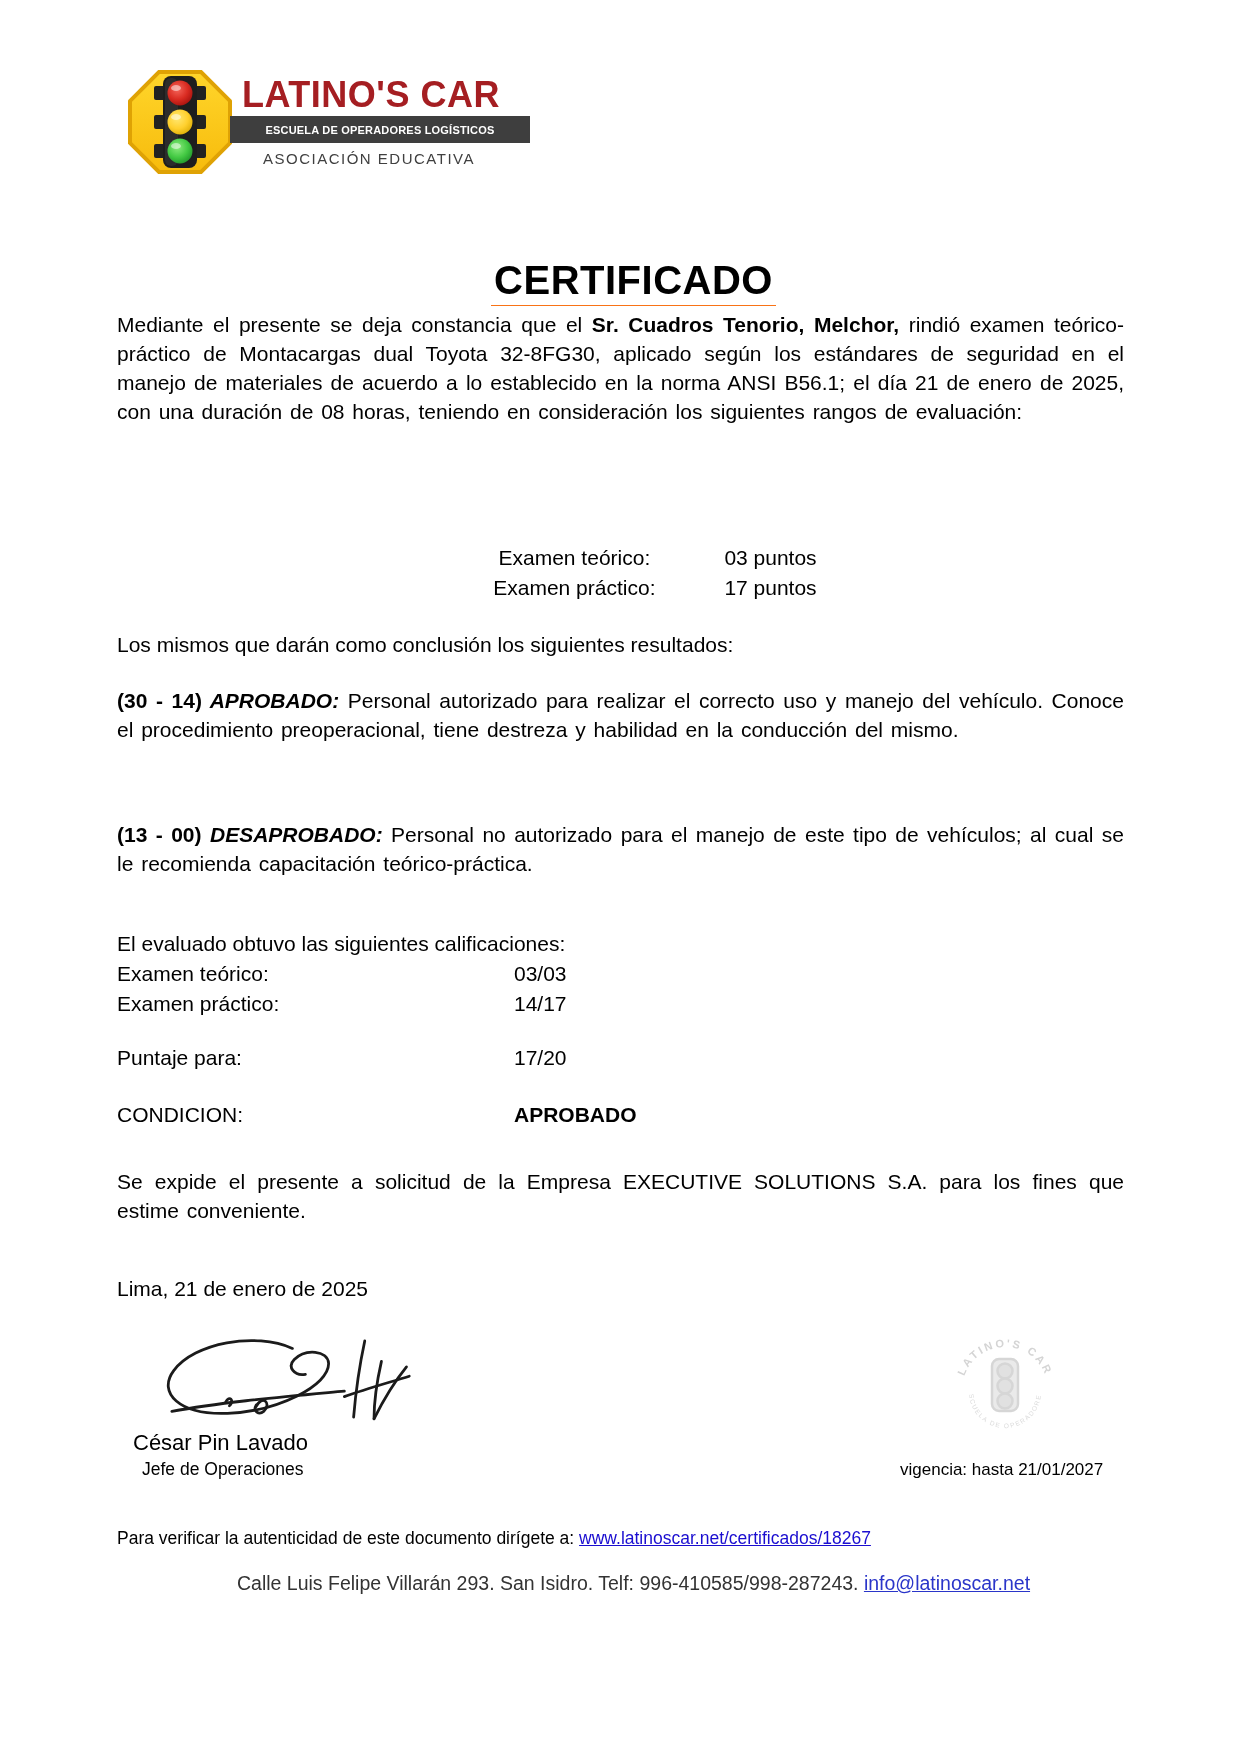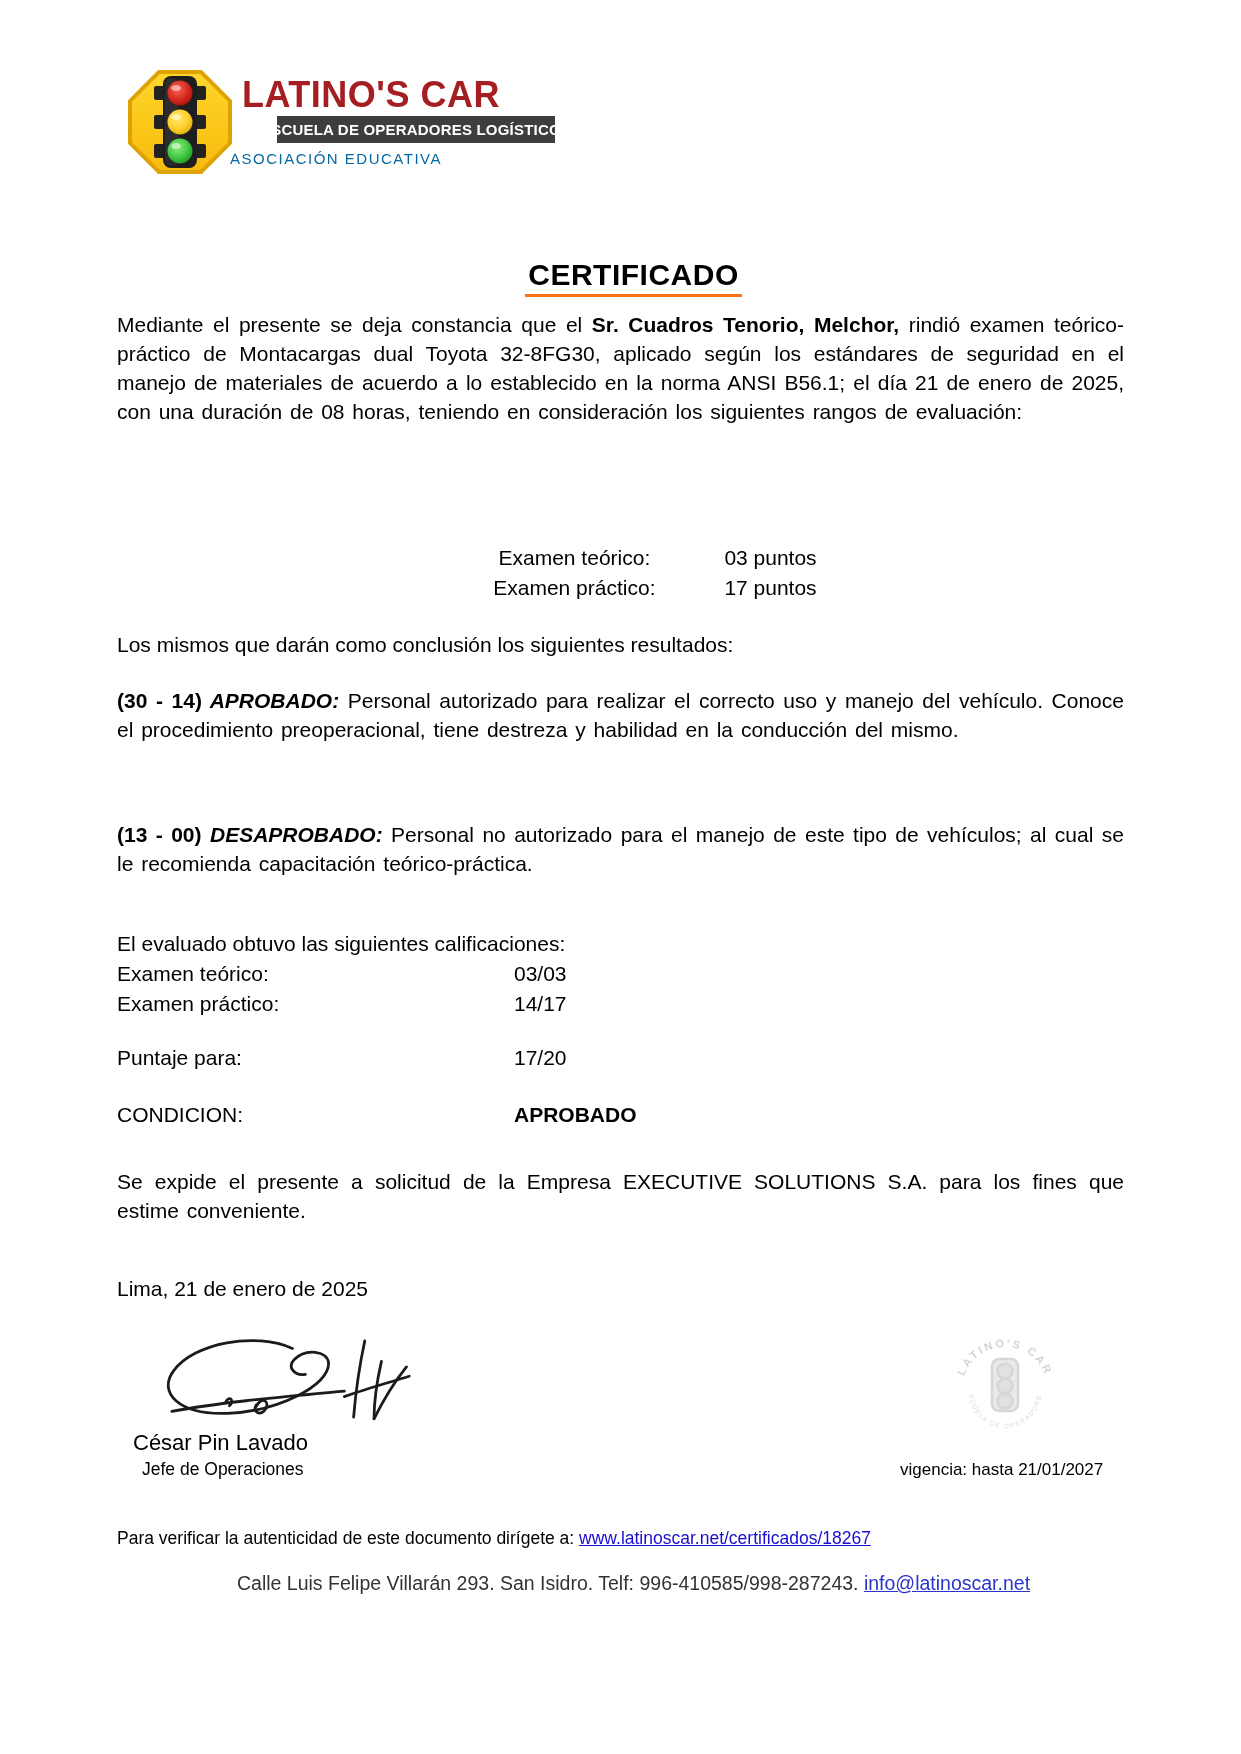--- a/index.html
+++ b/index.html
@@ -24,35 +24,35 @@
     background:linear-gradient(180deg,#FFD52A 0%,#F7BC0D 100%);
     clip-path:polygon(29% 0,71% 0,100% 29%,100% 71%,71% 100%,29% 100%,0 71%,0 29%);
     display:flex;align-items:center;justify-content:center;
   }
   .brand{
     position:absolute;left:232px;top:74px;width:278px;
     text-align:center;font-size:36px;font-weight:bold;letter-spacing:0.5px;
     color:#A51E22;white-space:nowrap;
   }
   .tagline-bar{
-    position:absolute;left:230px;top:116px;width:278px;height:27px;
+    position:absolute;left:230px;top:116px;width:300px;height:27px;
     background:#3E3E3E;color:#ffffff;
-    font-size:15px;font-weight:bold;letter-spacing:0.2px;
-    display:flex;align-items:center;justify-content:center;white-space:nowrap;margin-left:47px;
+    font-size:11px;font-weight:bold;letter-spacing:0.2px;
+    display:flex;align-items:center;justify-content:center;white-space:nowrap;
   }
   .logo-subtitle{
     position:absolute;left:230px;top:150px;width:278px;
-    text-align:left;color:#0369a1;font-size:15px;letter-spacing:1.5px;
+    text-align:center;color:#404040;font-size:15px;letter-spacing:1.5px;
     white-space:nowrap;
   }
   
   .title-wrap{position:absolute;top:258px;left:0;width:100%;text-align:center;}
   .title{
-    display:inline-block;font-size:30px;font-weight:bold;letter-spacing:0.5px;
-    border-bottom:3px solid #f97316;padding:0 3px 2px 3px;
+    display:inline-block;font-size:40px;font-weight:bold;letter-spacing:0.5px;
+    border-bottom:1px solid #f97316;padding:0 3px 2px 3px;
   }
   
   .blk{position:absolute;left:117px;width:1007px;font-size:21px;line-height:29px;}
   .just{text-align:justify;word-spacing:2px;}
   .b{font-weight:bold;}
   .bi{font-weight:bold;font-style:italic;}
   .row{line-height:30px;}
   .lab{display:inline-block;}
   .w300{width:300px;}
   .w397{width:397px;}

